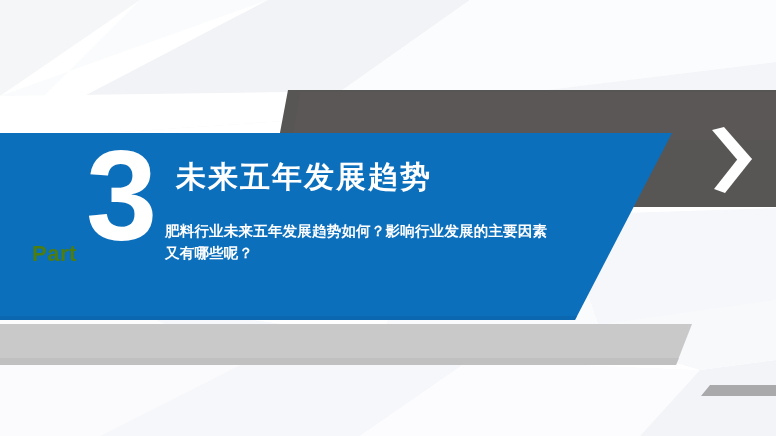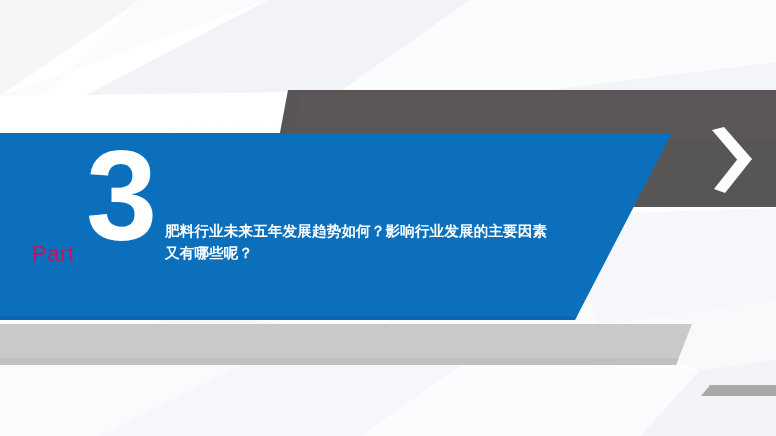--- a/index.html
+++ b/index.html
@@ -34,22 +34,22 @@
     position: absolute;
     inset: 0;
     width: 100%;
     height: 100%;
   }
   .part-label {
     position: absolute;
     left: 32px;
     top: 243px;
     font-size: 22px;
-    font-weight: normal;
-    color: #be185d;
+    font-weight: bold;
+    color: #4d7c0f;
     letter-spacing: 0.5px;
     line-height: 1;
     white-space: nowrap;
   }
   .part-number {
     position: absolute;
     left: 86px;
     top: 132px;
     font-size: 128px;
     font-weight: bold;
@@ -129,20 +129,21 @@
 
     <polygon points="710,385 776,385 776,396 701,396" fill="#a9a9ab"></polygon>
   </svg>
 
   <div class="text-layer">
 
     <div class="part-label">Part</div>
 
     <div class="part-number">3</div>
 
+    <div class="headline">未来五年发展趋势</div>
 
     <div class="subhead">肥料行业未来五年发展趋势如何？影响行业发展的主要因素又有哪些呢？</div>
 
     <div class="chevron-wrap">
       <svg viewBox="0 0 50 68" width="50" height="68" aria-hidden="true">
         <polygon points="6,4 18,1 46,33 34,37" fill="#ffffff"></polygon>
         <polygon points="46,33 34,30 8,63 19,67" fill="#ffffff"></polygon>
         <polygon points="34,30 46,33 34,37" fill="#ffffff"></polygon>
       </svg>
     </div>

